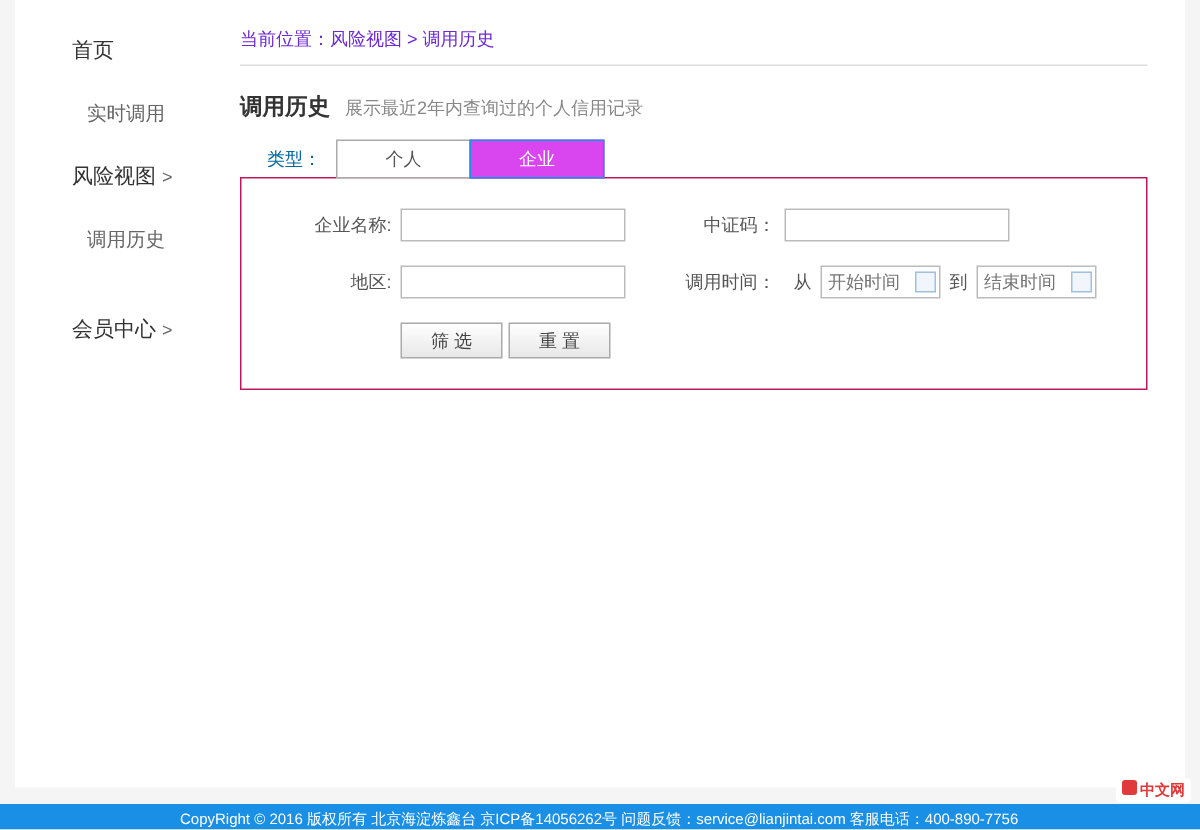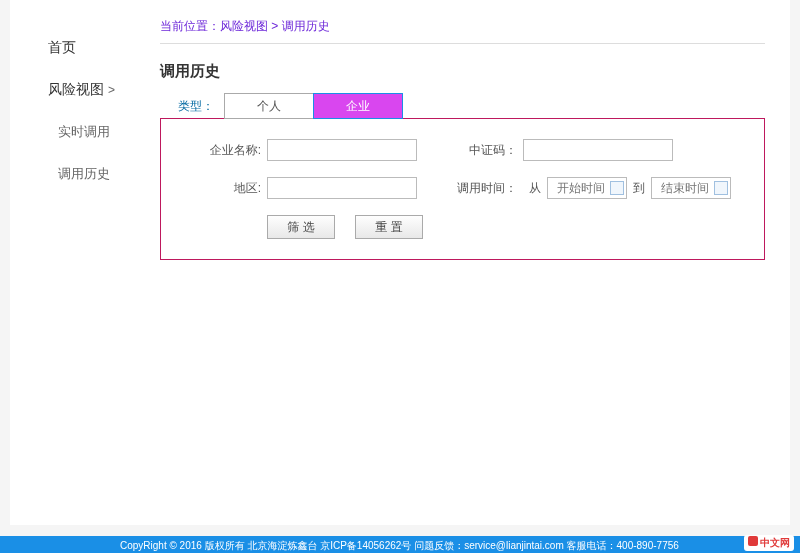--- a/index.html
+++ b/index.html
@@ -1,61 +1,63 @@
 <!DOCTYPE html>
 <html><head>
   <meta charset="utf-8">
   <style>
     * { margin: 0; padding: 0; box-sizing: border-box; font-family: "Microsoft YaHei", Arial, sans-serif; }
     body { background: #f5f5f5; width: 800px; height: 553px; overflow: hidden; position: relative; }
     .page-wrap { background: #fff; margin: 0 10px; height: 525px; display: flex; }
-    .sidebar { width: 150px; padding: 27px 0 0 0; }
+    .sidebar { width: 150px; padding: 13px 0 0 0; }
     .nav-item { padding: 12px 0 12px 38px; font-size: 14px; color: #333; cursor: pointer; }
     .nav-item.sub { padding-left: 48px; font-size: 13px; color: #666; }
     .nav-item .chevron { margin-left: 4px; color: #666; font-size: 12px; }
     .main { flex: 1; padding: 18px 25px 0 0; }
     .breadcrumb { font-size: 12px; color: #6d28d9; padding-bottom: 8px; }
     .title-row { border-top: 1px solid #ddd; padding: 18px 0 12px 0; display: flex; align-items: baseline; gap: 10px; }
     .page-title { font-size: 15px; font-weight: bold; color: #333; }
     .page-sub { font-size: 12px; color: #888; }
     .type-row { display: flex; align-items: center; font-size: 12px; }
     .type-label { color: #0369a1; margin-right: 10px; margin-left: 18px; }
     .tab { width: 90px; height: 26px; line-height: 24px; text-align: center; border: 1px solid #aaa; font-size: 12px; cursor: pointer; background: #fff; color: #555; }
     .tab.active { background: #d946ef; border-color: #1a8fe6; color: #fff; margin-left: -1px; }
     .form-box { border: 1px solid #be185d; padding: 20px 10px 20px 10px; margin-top: -1px; }
     .form-row { display: flex; align-items: center; margin-bottom: 16px; font-size: 12px; color: #555; }
     .flabel { width: 90px; text-align: right; margin-right: 6px; }
     .finput { width: 150px; height: 22px; border: 1px solid #bbb; padding: 0 4px; font-size: 12px; }
     .gap { width: 30px; }
     .date-wrap { display: inline-flex; align-items: center; border: 1px solid #bbb; height: 22px; padding: 0 2px 0 4px; background: #fff; }
-    .date-input { width: 58px; border: none; outline: none; font-size: 12px; color: #6d28d9; text-align: center; }
+    .date-input { width: 58px; border: none; outline: none; font-size: 12px; color: #6d28d9; }
     .cal-icon { width: 14px; height: 14px; background: #f0f6fc; border: 1px solid #a0c0e0; display: inline-block; }
-    .btn-row { display: flex; gap: 20px; padding-left: 96px; margin-top: 16px; }
+    .btn-row { display: flex; gap: 4px; padding-left: 96px; margin-top: 16px; }
     .btn { width: 68px; height: 24px; border: 1px solid #aaa; background: linear-gradient(#fefefe,#e8e8e8); font-size: 12px; cursor: pointer; color: #444; }
     .footer { position: absolute; bottom: 0; left: 0; right: 0; height: 17px; background: #1a8fe6; color: #fff; font-size: 10px; padding: 3px 16px 0 120px; overflow: hidden; white-space: nowrap; }
-    .badge { position: absolute; right: 6px; bottom: 2px; background: #fff; border-radius: 3px; padding: 1px 4px; font-size: 10px; color: #e03a3a; font-weight: bold; display: flex; align-items: flex-start; gap: 2px; }
+    .badge { position: absolute; right: 6px; bottom: 18px; background: #fff; border-radius: 3px; padding: 1px 4px; font-size: 10px; color: #e03a3a; font-weight: bold; display: flex; align-items: flex-start; gap: 2px; }
     .badge-dot { width: 10px; height: 10px; background: #e03a3a; border-radius: 2px; display: inline-block; }
   </style>
 </head>
 <body>
 
 <div class="page-wrap">
   <div class="sidebar">
     <div class="nav-item"><span>首页</span></div>
+    <div class="nav-item sub"><span>实时调用</span></div>
     <div class="nav-item"><span>风险视图</span><span class="chevron">&gt;</span></div>
-    <div class="nav-item sub"><span>实时调用</span></div>
     <div class="nav-item sub"><span>调用历史</span></div>
+    <div class="nav-item" style="margin-top:18px"><span>会员中心</span><span class="chevron">&gt;</span></div>
   </div>
 
   <div class="main">
     <div class="breadcrumb">
       <span>当前位置：</span><span>风险视图</span><span> &gt; </span><span>调用历史</span>
     </div>
     <div class="title-row">
       <span class="page-title">调用历史</span>
+      <span class="page-sub">展示最近2年内查询过的个人信用记录</span>
     </div>
     <div class="type-row">
       <span class="type-label">类型：</span>
       <div class="tab">个人</div>
       <div class="tab active">企业</div>
     </div>
     <div class="form-box">
       <div class="form-row">
         <span class="flabel">企业名称:</span>
         <input class="finput" value="" style="">

